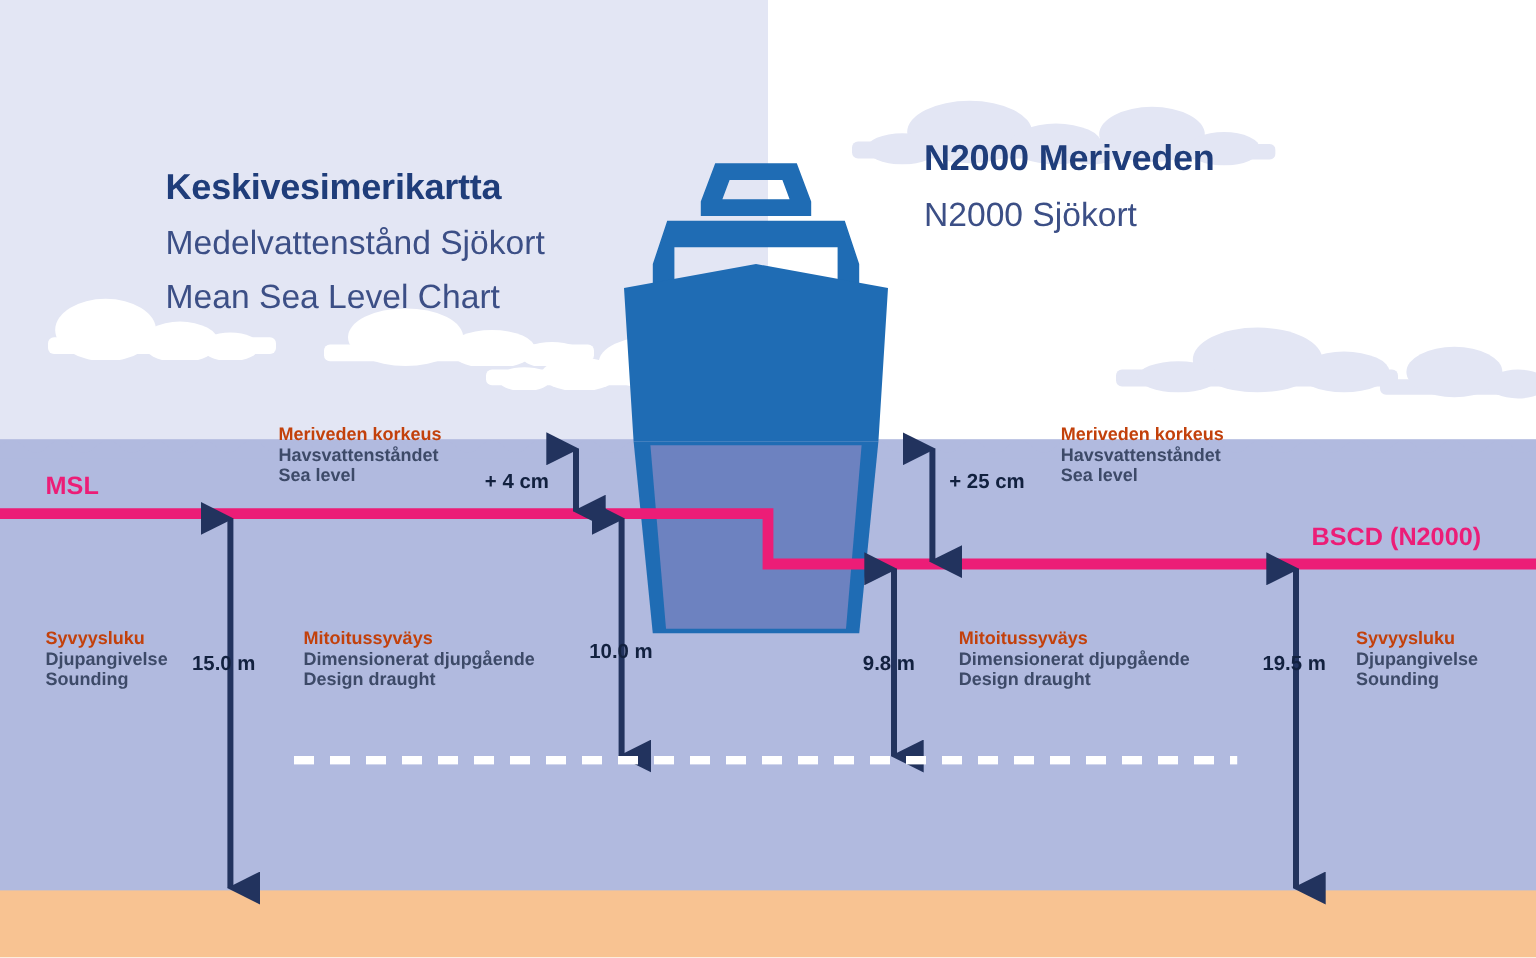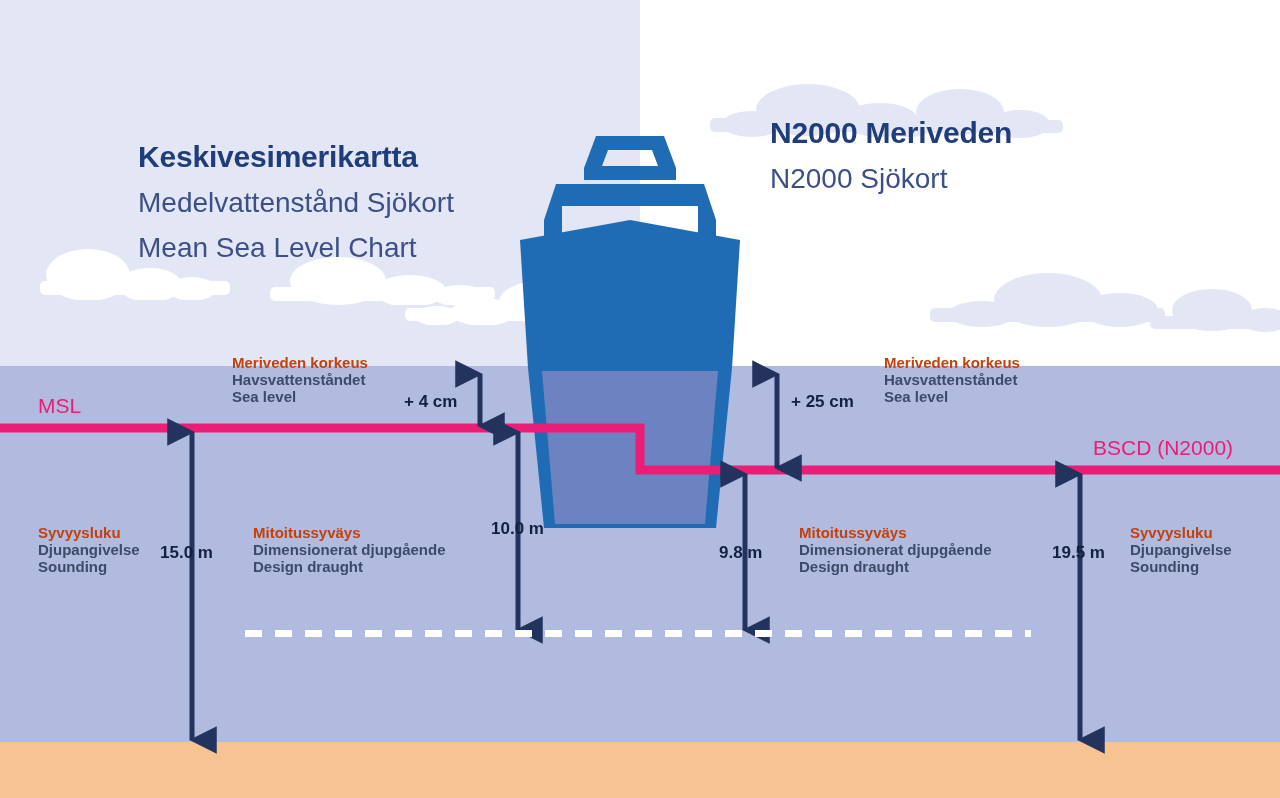--- a/index.html
+++ b/index.html
@@ -90,21 +90,21 @@
     position: absolute;
     left: 0; top: 0;
     width: 1280px; height: 798px;
     pointer-events: none;
   }
 
   
   .datum-label {
     position: absolute;
     font-size: 21px;
-    font-weight: normal;
+    font-weight: bold;
     color: #ec1d77;
     white-space: nowrap;
   }
   #msl-label  { left: 38px;  top: 394px; }
   #bscd-label { left: 1093px; top: 436px; }
 
   .note {
     position: absolute;
     white-space: nowrap;
     line-height: 1.12;
@@ -130,21 +130,21 @@
 
   
   #note-sealevel-left  { left: 232px; top: 355px; }
   #val-plus5           { left: 404px; top: 392px; }
   #note-sealevel-right { left: 884px; top: 355px; }
   #val-plus25          { left: 791px; top: 392px; }
 
   #note-sounding-left  { left: 38px;  top: 525px; }
   #val-15              { left: 160px; top: 543px; }
   #note-draught-left   { left: 253px; top: 525px; }
-  #val-10              { left: 491px; top: 519px; text-align: center; }
+  #val-10              { left: 491px; top: 533px; text-align: center; }
   #val-98              { left: 719px; top: 543px; }
   #note-draught-right  { left: 799px; top: 525px; }
   #val-148             { left: 1052px; top: 543px; }
   #note-sounding-right { left: 1130px; top: 525px; }
 
   .dashed-line {
     position: absolute;
     left: 245px; top: 630px;
     width: 786px; height: 7px;
     background-image: repeating-linear-gradient(

